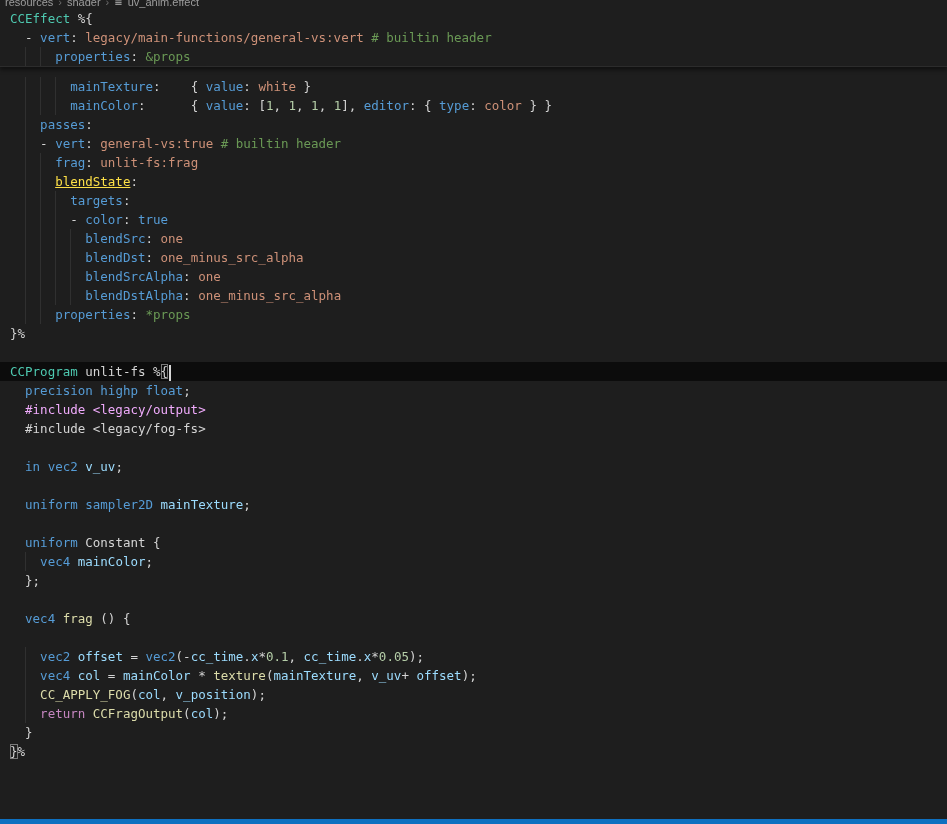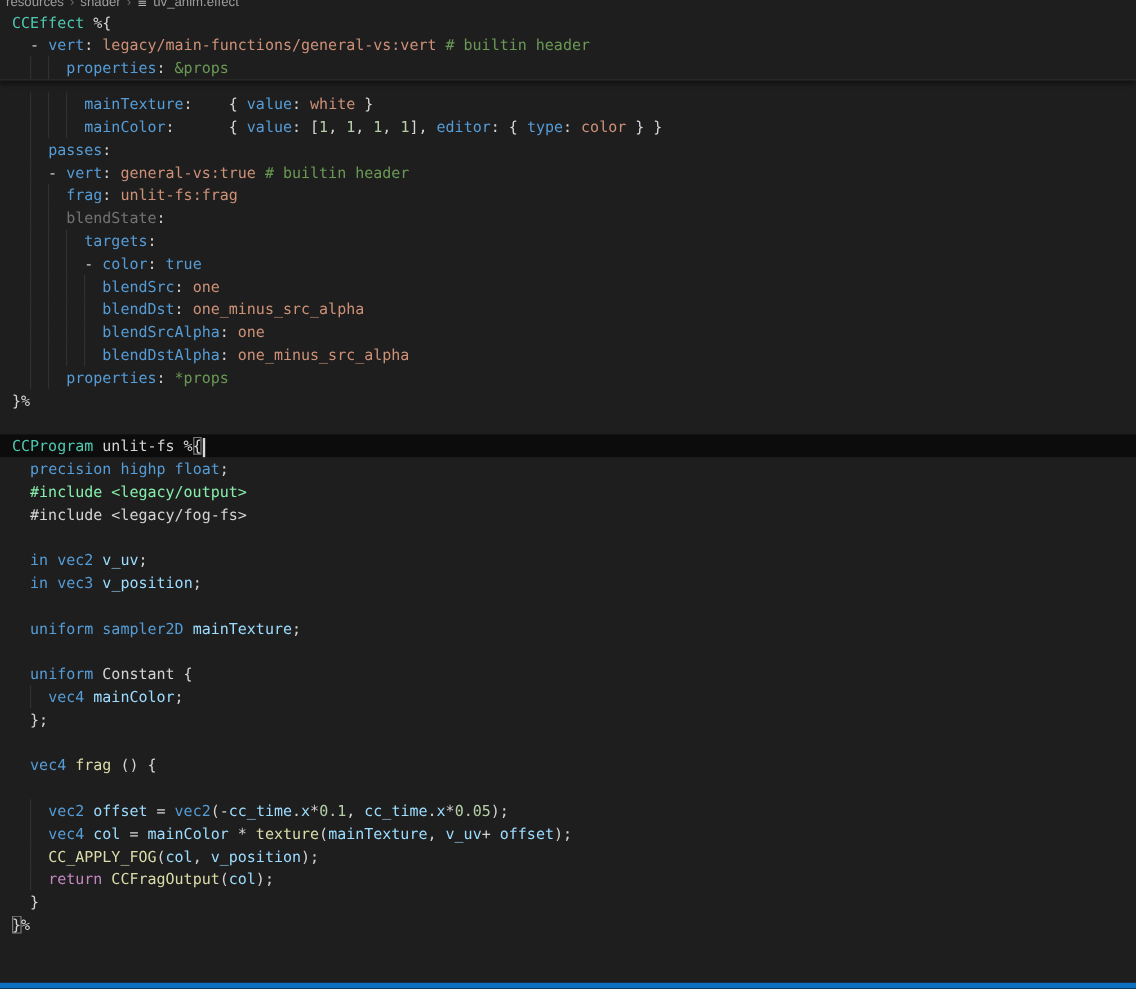--- a/index.html
+++ b/index.html
@@ -59,37 +59,36 @@
       <div class="line"><span style="color: rgb(78, 201, 176);">CCEffect</span><span style="color: rgb(212, 212, 212);"> %{</span></div>
       <div class="line"><span style="color: rgb(212, 212, 212);">  - </span><span style="color: rgb(86, 156, 214);">vert</span><span style="color: rgb(212, 212, 212);">:</span><span style="color: rgb(206, 145, 120);"> legacy/main-functions/general-vs:vert </span><span style="color: rgb(106, 153, 85);"># builtin header</span></div>
       <div class="line"><span class="guide" style="left: 25.0512px;"></span><span class="guide" style="left: 40.1024px;"></span><span style="color: rgb(212, 212, 212);">      </span><span style="color: rgb(86, 156, 214);">properties</span><span style="color: rgb(212, 212, 212);">:</span><span style="color: rgb(106, 153, 85);"> &amp;props</span></div>
     </div>
   <div class="content">
       <div class="line"><span class="guide" style="left: 25.0512px;"></span><span class="guide" style="left: 40.1024px;"></span><span class="guide" style="left: 55.1536px;"></span><span style="color: rgb(212, 212, 212);">        </span><span style="color: rgb(86, 156, 214);">mainTexture</span><span style="color: rgb(212, 212, 212);">:    { </span><span style="color: rgb(86, 156, 214);">value</span><span style="color: rgb(212, 212, 212);">:</span><span style="color: rgb(206, 145, 120);"> white</span><span style="color: rgb(212, 212, 212);"> }</span></div>
       <div class="line"><span class="guide" style="left: 25.0512px;"></span><span class="guide" style="left: 40.1024px;"></span><span class="guide" style="left: 55.1536px;"></span><span style="color: rgb(212, 212, 212);">        </span><span style="color: rgb(86, 156, 214);">mainColor</span><span style="color: rgb(212, 212, 212);">:      { </span><span style="color: rgb(86, 156, 214);">value</span><span style="color: rgb(212, 212, 212);">: [</span><span style="color: rgb(181, 206, 168);">1</span><span style="color: rgb(212, 212, 212);">, </span><span style="color: rgb(181, 206, 168);">1</span><span style="color: rgb(212, 212, 212);">, </span><span style="color: rgb(181, 206, 168);">1</span><span style="color: rgb(212, 212, 212);">, </span><span style="color: rgb(181, 206, 168);">1</span><span style="color: rgb(212, 212, 212);">], </span><span style="color: rgb(86, 156, 214);">editor</span><span style="color: rgb(212, 212, 212);">: { </span><span style="color: rgb(86, 156, 214);">type</span><span style="color: rgb(212, 212, 212);">:</span><span style="color: rgb(206, 145, 120);"> color</span><span style="color: rgb(212, 212, 212);"> } }</span></div>
       <div class="line"><span class="guide" style="left: 25.0512px;"></span><span style="color: rgb(212, 212, 212);">    </span><span style="color: rgb(86, 156, 214);">passes</span><span style="color: rgb(212, 212, 212);">:</span></div>
       <div class="line"><span class="guide" style="left: 25.0512px;"></span><span style="color: rgb(212, 212, 212);">    - </span><span style="color: rgb(86, 156, 214);">vert</span><span style="color: rgb(212, 212, 212);">:</span><span style="color: rgb(206, 145, 120);"> general-vs:true </span><span style="color: rgb(106, 153, 85);"># builtin header</span></div>
       <div class="line"><span class="guide" style="left: 25.0512px;"></span><span class="guide" style="left: 40.1024px;"></span><span style="color: rgb(212, 212, 212);">      </span><span style="color: rgb(86, 156, 214);">frag</span><span style="color: rgb(212, 212, 212);">:</span><span style="color: rgb(206, 145, 120);"> unlit-fs:frag</span></div>
-      <div class="line"><span class="guide" style="left: 25.0512px;"></span><span class="guide" style="left: 40.1024px;"></span><span style="color: rgb(212, 212, 212);">      </span><span style="color: #737373;">blendState</span><span style="color: rgb(212, 212, 212);">:</span></div>
+      <div class="line"><span class="guide" style="left: 25.0512px;"></span><span class="guide" style="left: 40.1024px;"></span><span style="color: rgb(212, 212, 212);">      </span><span style="color: #fde047; text-decoration: underline;">blendState</span><span style="color: rgb(212, 212, 212);">:</span></div>
       <div class="line"><span class="guide" style="left: 25.0512px;"></span><span class="guide" style="left: 40.1024px;"></span><span class="guide" style="left: 55.1536px;"></span><span style="color: rgb(212, 212, 212);">        </span><span style="color: rgb(86, 156, 214);">targets</span><span style="color: rgb(212, 212, 212);">:</span></div>
       <div class="line"><span class="guide" style="left: 25.0512px;"></span><span class="guide" style="left: 40.1024px;"></span><span class="guide" style="left: 55.1536px;"></span><span style="color: rgb(212, 212, 212);">        - </span><span style="color: rgb(86, 156, 214);">color</span><span style="color: rgb(212, 212, 212);">:</span><span style="color: rgb(86, 156, 214);"> true</span></div>
       <div class="line"><span class="guide" style="left: 25.0512px;"></span><span class="guide" style="left: 40.1024px;"></span><span class="guide" style="left: 55.1536px;"></span><span class="guide" style="left: 70.2048px;"></span><span style="color: rgb(212, 212, 212);">          </span><span style="color: rgb(86, 156, 214);">blendSrc</span><span style="color: rgb(212, 212, 212);">:</span><span style="color: rgb(206, 145, 120);"> one</span></div>
       <div class="line"><span class="guide" style="left: 25.0512px;"></span><span class="guide" style="left: 40.1024px;"></span><span class="guide" style="left: 55.1536px;"></span><span class="guide" style="left: 70.2048px;"></span><span style="color: rgb(212, 212, 212);">          </span><span style="color: rgb(86, 156, 214);">blendDst</span><span style="color: rgb(212, 212, 212);">:</span><span style="color: rgb(206, 145, 120);"> one_minus_src_alpha</span></div>
       <div class="line"><span class="guide" style="left: 25.0512px;"></span><span class="guide" style="left: 40.1024px;"></span><span class="guide" style="left: 55.1536px;"></span><span class="guide" style="left: 70.2048px;"></span><span style="color: rgb(212, 212, 212);">          </span><span style="color: rgb(86, 156, 214);">blendSrcAlpha</span><span style="color: rgb(212, 212, 212);">:</span><span style="color: rgb(206, 145, 120);"> one</span></div>
       <div class="line"><span class="guide" style="left: 25.0512px;"></span><span class="guide" style="left: 40.1024px;"></span><span class="guide" style="left: 55.1536px;"></span><span class="guide" style="left: 70.2048px;"></span><span style="color: rgb(212, 212, 212);">          </span><span style="color: rgb(86, 156, 214);">blendDstAlpha</span><span style="color: rgb(212, 212, 212);">:</span><span style="color: rgb(206, 145, 120);"> one_minus_src_alpha</span></div>
       <div class="line"><span class="guide" style="left: 25.0512px;"></span><span class="guide" style="left: 40.1024px;"></span><span style="color: rgb(212, 212, 212);">      </span><span style="color: rgb(86, 156, 214);">properties</span><span style="color: rgb(212, 212, 212);">:</span><span style="color: rgb(106, 153, 85);"> *props</span></div>
       <div class="line"><span style="color: rgb(212, 212, 212);">}%</span></div>
       <div class="line"></div>
       <div class="line current"><span style="color: rgb(78, 201, 176);">CCProgram</span><span style="color: rgb(212, 212, 212);"> unlit-fs %</span><span class="bracket-box" style="color: rgb(212, 212, 212);">{</span><span class="caret"></span></div>
       <div class="line"><span style="color: rgb(212, 212, 212);">  </span><span style="color: rgb(86, 156, 214);">precision</span><span style="color: rgb(212, 212, 212);"> </span><span style="color: rgb(86, 156, 214);">highp</span><span style="color: rgb(212, 212, 212);"> </span><span style="color: rgb(86, 156, 214);">float</span><span style="color: rgb(212, 212, 212);">;</span></div>
-      <div class="line"><span style="color: #86efac; text-align: center;">  #include &lt;legacy/output&gt;</span></div>
+      <div class="line"><span style="color: #f0abfc; text-align: center;">  #include &lt;legacy/output&gt;</span></div>
       <div class="line"><span style="color: rgb(212, 212, 212);">  #include &lt;legacy/fog-fs&gt;</span></div>
       <div class="line"></div>
       <div class="line"><span style="color: rgb(212, 212, 212);">  </span><span style="color: rgb(86, 156, 214);">in</span><span style="color: rgb(212, 212, 212);"> </span><span style="color: rgb(86, 156, 214);">vec2</span><span style="color: rgb(212, 212, 212);"> </span><span style="color: rgb(156, 220, 254);">v_uv</span><span style="color: rgb(212, 212, 212);">;</span></div>
-      <div class="line"><span style="color: rgb(212, 212, 212);">  </span><span style="color: rgb(86, 156, 214);">in</span><span style="color: rgb(212, 212, 212);"> </span><span style="color: rgb(86, 156, 214);">vec3</span><span style="color: rgb(212, 212, 212);"> </span><span style="color: rgb(156, 220, 254);">v_position</span><span style="color: rgb(212, 212, 212);">;</span></div>
       <div class="line"></div>
       <div class="line"><span style="color: rgb(212, 212, 212);">  </span><span style="color: rgb(86, 156, 214);">uniform</span><span style="color: rgb(212, 212, 212);"> </span><span style="color: rgb(86, 156, 214);">sampler2D</span><span style="color: rgb(212, 212, 212);"> </span><span style="color: rgb(156, 220, 254);">mainTexture</span><span style="color: rgb(212, 212, 212);">;</span></div>
       <div class="line"></div>
       <div class="line"><span style="color: rgb(212, 212, 212);">  </span><span style="color: rgb(86, 156, 214);">uniform</span><span style="color: rgb(212, 212, 212);"> Constant {</span></div>
       <div class="line"><span class="guide" style="left: 25.0512px;"></span><span style="color: rgb(212, 212, 212);">    </span><span style="color: rgb(86, 156, 214);">vec4</span><span style="color: rgb(212, 212, 212);"> </span><span style="color: rgb(156, 220, 254);">mainColor</span><span style="color: rgb(212, 212, 212);">;</span></div>
       <div class="line"><span style="color: rgb(212, 212, 212);">  };</span></div>
       <div class="line"></div>
       <div class="line"><span style="color: rgb(212, 212, 212);">  </span><span style="color: rgb(86, 156, 214);">vec4</span><span style="color: rgb(212, 212, 212);"> </span><span style="color: rgb(220, 220, 170);">frag</span><span style="color: rgb(212, 212, 212);"> () {</span></div>
       <div class="line"></div>
       <div class="line"><span class="guide" style="left: 25.0512px;"></span><span style="color: rgb(212, 212, 212);">    </span><span style="color: rgb(86, 156, 214);">vec2</span><span style="color: rgb(212, 212, 212);"> </span><span style="color: rgb(156, 220, 254);">offset</span><span style="color: rgb(212, 212, 212);"> = </span><span style="color: rgb(86, 156, 214);">vec2</span><span style="color: rgb(212, 212, 212);">(-</span><span style="color: rgb(156, 220, 254);">cc_time</span><span style="color: rgb(212, 212, 212);">.</span><span style="color: rgb(156, 220, 254);">x</span><span style="color: rgb(212, 212, 212);">*</span><span style="color: rgb(181, 206, 168);">0.1</span><span style="color: rgb(212, 212, 212);">, </span><span style="color: rgb(156, 220, 254);">cc_time</span><span style="color: rgb(212, 212, 212);">.</span><span style="color: rgb(156, 220, 254);">x</span><span style="color: rgb(212, 212, 212);">*</span><span style="color: rgb(181, 206, 168);">0.05</span><span style="color: rgb(212, 212, 212);">);</span></div>

